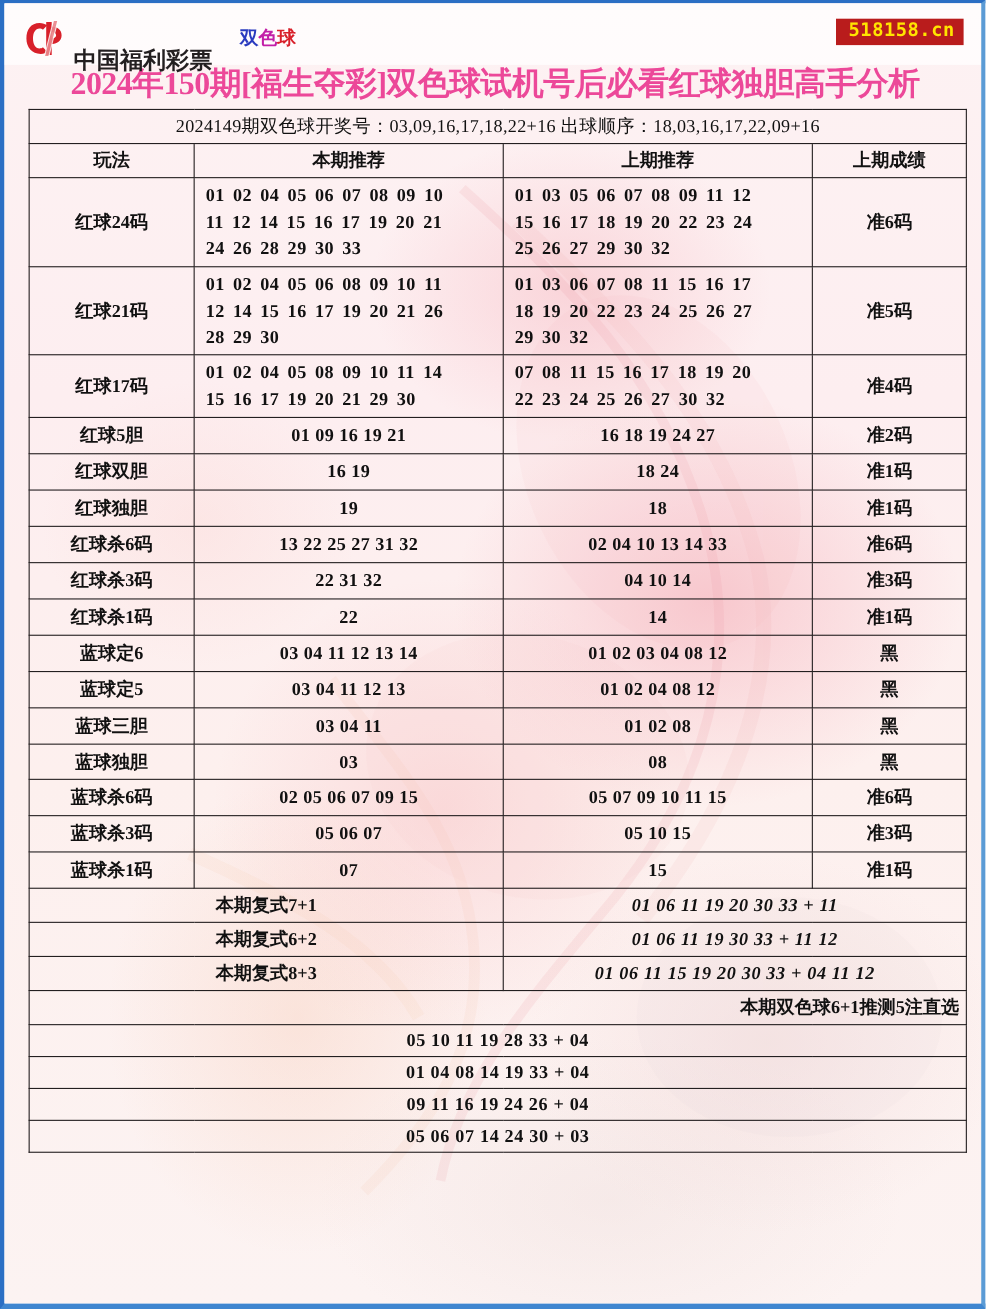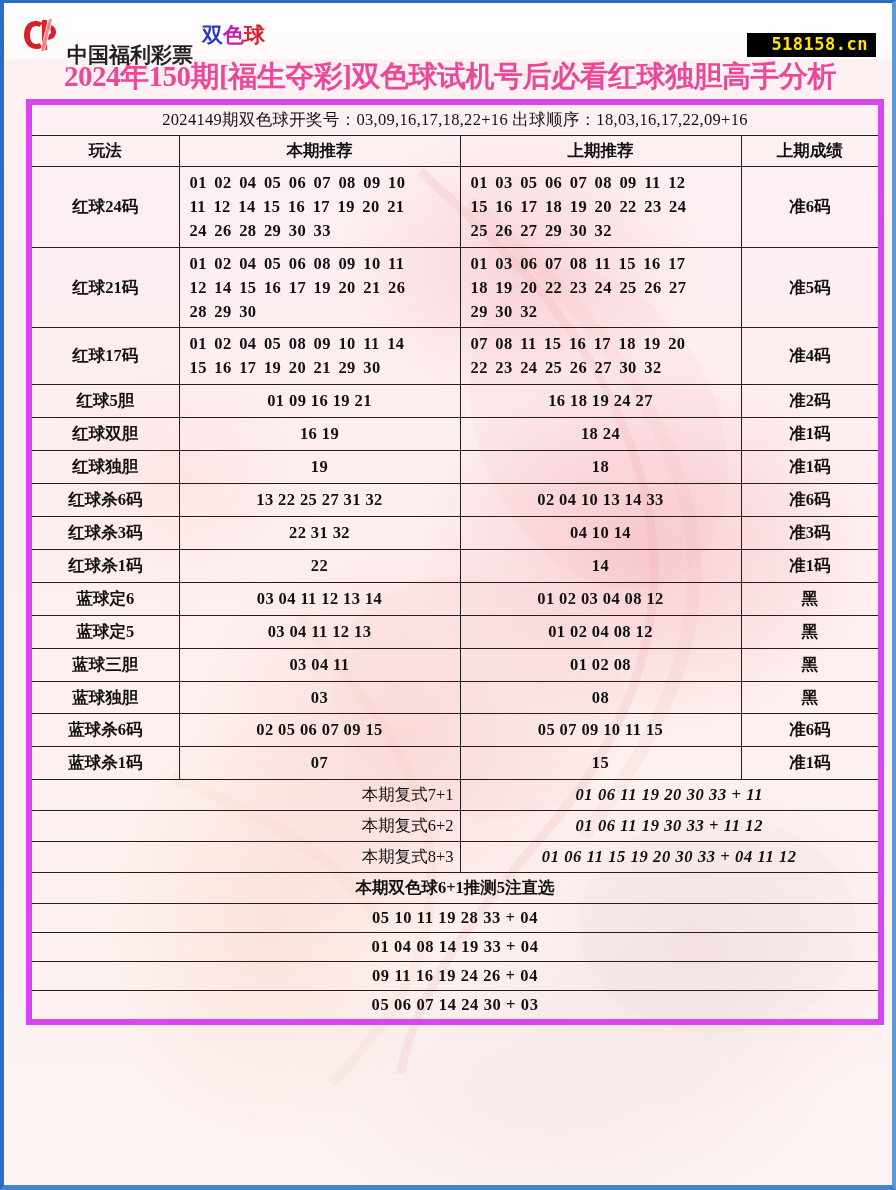--- a/index.html
+++ b/index.html
@@ -77,39 +77,40 @@
     font-family: "DejaVu Sans", "Liberation Sans", sans-serif;
     font-size: 21px;
     font-weight: bold;
     color: #231f20;
     letter-spacing: 0px;
     line-height: 1;
     margin-top: 40px;
   }
   .logo-text-ssq {
     font-family: "DejaVu Sans", "Liberation Sans", sans-serif;
-    font-size: 21px;
+    font-size: 17px;
     font-weight: bold;
     line-height: 1;
     letter-spacing: 0px;
+    margin-left: 16px;
   }
   .ssq-a { color: #2a3bbf; }
   .ssq-b { color: #c21fa8; }
   .ssq-c { color: #d8202a; }
   .site-badge {
     position: absolute;
     right: 16px;
-    top: 30px;
-    background: #000000;
+    top: 14px;
+    background: #b91c1c;
     color: #ffe400;
     font-family: "DejaVu Sans Mono", "Liberation Mono", monospace;
     font-size: 17px;
     font-weight: bold;
     letter-spacing: 0.5px;
-    padding: 3px 8px 4px 24px;
+    padding: 3px 8px 4px 11px;
     line-height: 1;
   }
   .page-title {
     text-align: center;
     color: #ec4899;
     font-family: "Liberation Serif", "DejaVu Serif", serif;
     font-size: 29px;
     font-weight: bold;
     letter-spacing: -0.5px;
     line-height: 1.1;
@@ -118,21 +119,21 @@
   }
   
   .tbl-wrap {
     padding: 0 22px 0 22px;
     box-sizing: border-box;
   }
   table.lot {
     width: 852px;
     border-collapse: collapse;
     table-layout: fixed;
-    border: 6px solid #d946ef;
+    border: 1px solid #d946ef;
     background: transparent;
   }
   table.lot td {
     border: 1px solid #231f20;
     padding: 4px 6px;
     vertical-align: middle;
     font-family: "Liberation Serif", "DejaVu Serif", serif;
     font-size: 16.5px;
     color: #111111;
     background: transparent;
@@ -173,35 +174,35 @@
     word-spacing: 3px;
     font-family: Liberation Serif, serif;
   }
   td.result {
     text-align: center;
     font-size: 17px;
     font-weight: bold;
     white-space: nowrap;
   }
   td.compound-label {
-    text-align: right;
-    font-weight: normal;
+    text-align: center;
+    font-weight: bold;
     font-size: 18px;
   }
   td.compound-nums {
     text-align: center;
     font-family: "DejaVu Serif", "Liberation Serif", serif;
     font-size: 16.5px;
     font-weight: bold;
     letter-spacing: 0.6px;
     padding: 8px 4px;
     font-style: italic;
   }
   td.section-title {
-    text-align: center;
+    text-align: right;
     font-weight: bold;
     font-size: 18px;
     padding: 8px 4px;
     margin-left: 16px;
   }
   td.pick-line {
     text-align: center;
     font-family: "DejaVu Serif", "Liberation Serif", serif;
     font-size: 16.5px;
     font-weight: bold;
@@ -410,20 +411,30 @@
               <td class="play-name">蓝球杀6码</td>
               <td class="nums">
                 <span class="num-line">02 05 06 07 09 15</span>
               </td>
               <td class="nums">
                 <span class="num-line">05 07 09 10 11 15</span>
               </td>
               <td class="result">准6码</td>
             </tr>
             <tr>
+              <td class="play-name">蓝球杀3码</td>
+              <td class="nums">
+                <span class="num-line">05 06 07</span>
+              </td>
+              <td class="nums">
+                <span class="num-line">05 10 15</span>
+              </td>
+              <td class="result">准3码</td>
+            </tr>
+            <tr>
               <td class="play-name">蓝球杀1码</td>
               <td class="nums">
                 <span class="num-line">07</span>
               </td>
               <td class="nums">
                 <span class="num-line">15</span>
               </td>
               <td class="result">准1码</td>
             </tr>
           </tbody>

